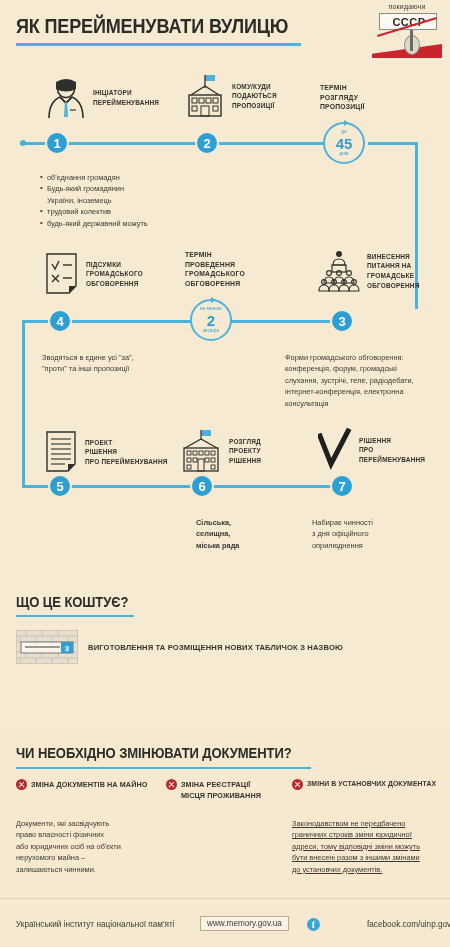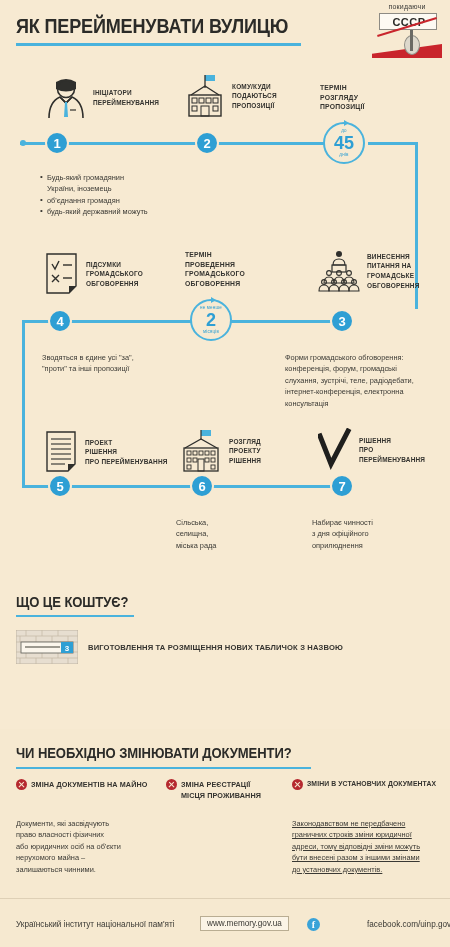--- a/index.html
+++ b/index.html
@@ -59,21 +59,21 @@
     display: flex; align-items: center; justify-content: center;
     border: 2px solid #f7ead2;
   }
   .timer {
     position: absolute; width: 42px; height: 42px; border-radius: 50%;
     border: 2px solid #4ab3dd; background: #f7ead2;
     display: flex; flex-direction: column; align-items: center; justify-content: center;
     color: #2e9fd4;
   }
   .timer .cap { font-size: 4.5px; letter-spacing: 0.2px; line-height: 1; }
-  .timer .num { font-size: 18px; font-weight: 700; line-height: 1; margin: 1px 8px; }
+  .timer .num { font-size: 15px; font-weight: 700; line-height: 1; margin: 1px 8px; }
   .timer .arrow {
     position: absolute; top: -4px; left: 50%;
     width: 0; height: 0; border-left: 5px solid #4ab3dd;
     border-top: 3px solid transparent; border-bottom: 3px solid transparent;
   }
 
   
   .step-head { position: absolute; display: flex; align-items: center; gap: 7px; }
   .step-caption {
     font-size: 6.8px; font-weight: 700; color: #34332f;
@@ -177,23 +177,24 @@
       <path d="M3 42 Q3 26 14 21 L20 27 L26 21 Q37 26 37 42" fill="none" stroke="#2f2f2c" stroke-width="1.6"></path>
       <path d="M14 21 L20 27 L26 21" fill="none" stroke="#2f2f2c" stroke-width="1.6"></path>
       <path d="M19 26 L18 41 L22 41 L21 26 Z" fill="#4ab3dd"></path>
       <path d="M24 34 L30 34" stroke="#2f2f2c" stroke-width="1.2"></path>
     </svg>
     <div class="step-caption" style="white-space:pre-line;">ІНІЦІАТОРИ
 ПЕРЕЙМЕНУВАННЯ</div>
   </div>
   <div class="node" style="left:45px; top:131px;">1</div>
   <div class="bullets" style="left:40px; top:172px; width:170px;">
+    <div>об'єднання громадян</div>
     <div style="white-space:pre-line;">Будь-який громадянин
   України, іноземець</div>
-    <div>об'єднання громадян</div>
+    <div>трудовий колектив</div>
     <div>будь-який державний можуть</div>
   </div>
 
   <div class="step-head" style="left:185px; top:73px;">
     <svg class="ico" width="40" height="46" viewBox="0 0 40 46">
       <rect x="20" y="2" width="10" height="6" fill="#4ab3dd"></rect>
       <line x1="20" y1="2" x2="20" y2="15" stroke="#2f2f2c" stroke-width="1.3"></line>
       <path d="M6 22 L20 13 L34 22" fill="none" stroke="#2f2f2c" stroke-width="1.4"></path>
       <rect x="4" y="22" width="32" height="21" fill="none" stroke="#2f2f2c" stroke-width="1.4"></rect>
       <rect x="7" y="25" width="5" height="5" fill="none" stroke="#2f2f2c" stroke-width="1"></rect>
@@ -319,21 +320,21 @@
       <rect x="31" y="30" width="4" height="4" fill="none" stroke="#2f2f2c" stroke-width="0.9"></rect>
       <rect x="7" y="37" width="4" height="4" fill="none" stroke="#2f2f2c" stroke-width="0.9"></rect>
       <rect x="31" y="37" width="4" height="4" fill="none" stroke="#2f2f2c" stroke-width="0.9"></rect>
       <rect x="18" y="31" width="6" height="12" fill="none" stroke="#2f2f2c" stroke-width="1"></rect>
     </svg>
     <div class="step-caption" style="white-space:pre-line;">РОЗГЛЯД
 ПРОЕКТУ
 РІШЕННЯ</div>
   </div>
   <div class="node" style="left:190px; top:474px;">6</div>
-  <div class="body-text" style="left:176px; top:517px; width:110px;">Сільська,
+  <div class="body-text" style="left:196px; top:517px; width:110px;font-weight:bold;">Сільська,
 селищна,
 міська рада</div>
 
   <div class="step-head" style="left:318px; top:428px;">
     <svg class="ico" width="34" height="44" viewBox="0 0 34 44">
       <path d="M2 8 L13 36 L30 3" fill="none" stroke="#1f1f1d" stroke-width="5" stroke-linecap="square"></path>
     </svg>
     <div class="step-caption" style="white-space:pre-line;">РІШЕННЯ
 ПРО
 ПЕРЕЙМЕНУВАННЯ</div>

